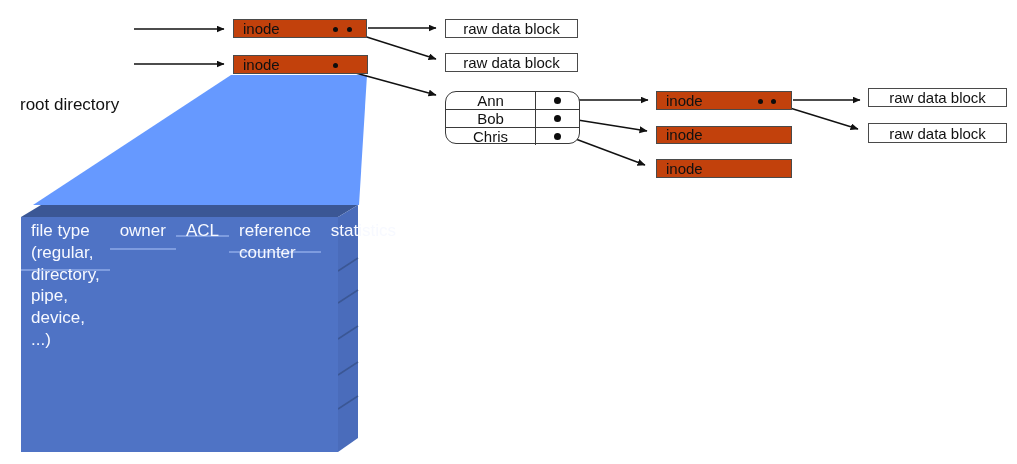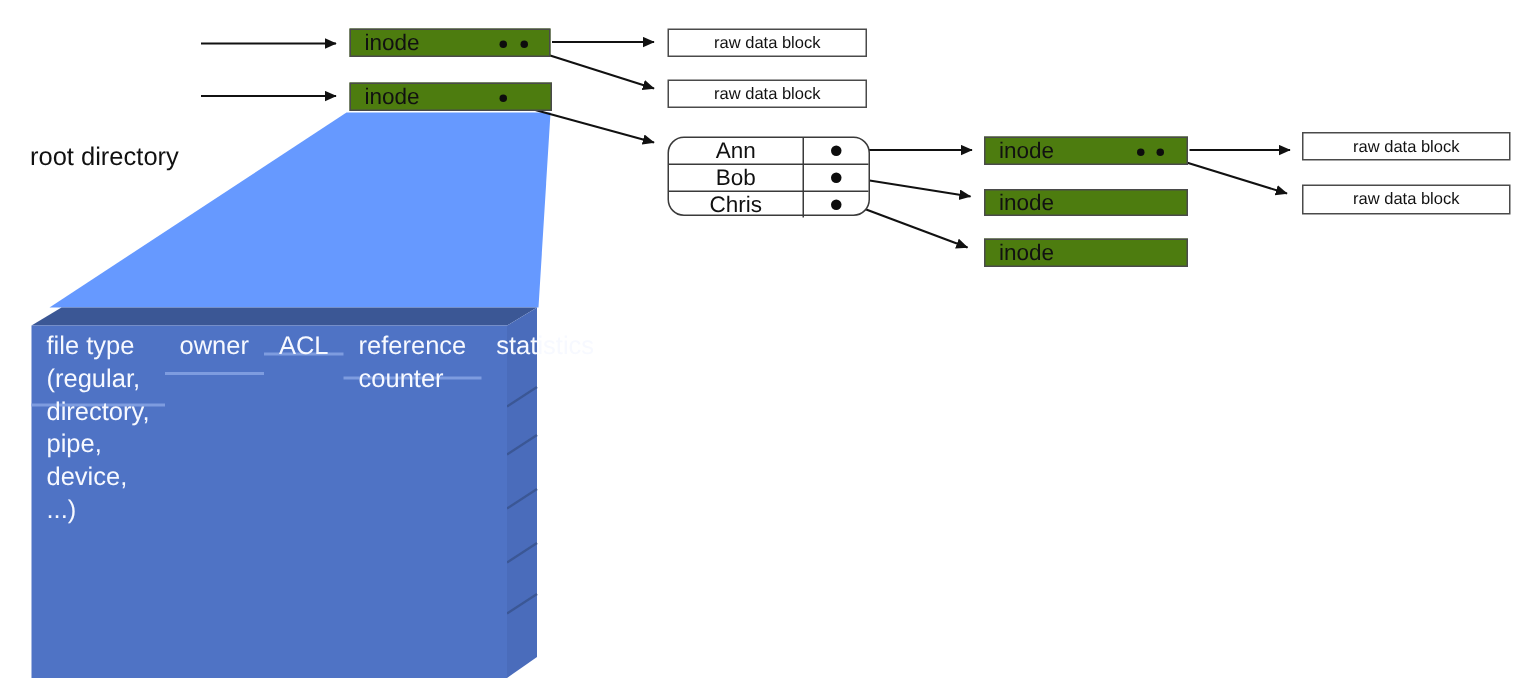--- a/index.html
+++ b/index.html
@@ -15,23 +15,23 @@
   .dir-cell{display:flex;align-items:center;justify-content:center;box-sizing:border-box;}
   .name-cell{border-right:1.5px solid #3a3a3a;}
   .row-border{border-bottom:1.5px solid #3a3a3a;}
   #root-table{left:12px;top:13px;width:143px;height:68px;grid-template-columns:88px 1fr;grid-template-rows:1fr 1fr;font-size:16px;}
   #home-table{left:445px;top:91px;width:135px;height:53px;grid-template-columns:90px 1fr;grid-template-rows:1fr 1fr 1fr;font-size:15px;border-radius:11px;}
 
   .dot-lg{width:7px;height:7px;border-radius:50%;background:#0d0d0d;display:inline-block;}
   .dot-sm{width:5px;height:5px;border-radius:50%;background:#0d0d0d;display:inline-block;position:absolute;top:7px;}
 
   
-  .node-box{border:1.5px solid #4a4a4a;background:#4d7c0f;display:flex;align-items:flex-start;font-size:15px;}
+  .node-box{border:1.5px solid #4a4a4a;background:#c2410c;display:flex;align-items:flex-end;font-size:15px;}
   .node-box .lbl{padding-left:9px;}
-  .raw-box{border:1.5px solid #4a4a4a;background:#fff;display:flex;align-items:center;justify-content:center;font-size:11px;}
+  .raw-box{border:1.5px solid #4a4a4a;background:#fff;display:flex;align-items:center;justify-content:center;font-size:15px;}
 
   #root-dir-label{left:20px;top:95px;font-size:17px;}
 
   
   #inode-detail{left:21px;top:217px;width:317px;height:235px;background:#4f73c5;display:flex;}
   .detail-row{box-sizing:border-box;color:#f7f9ff;font-size:17px;line-height:1.28;padding:3px 10px 0 10px;border-bottom:2px solid #7e9cdf;}
   .detail-row:last-child{border-bottom:none;}
 </style>
 </head>
 <body>

